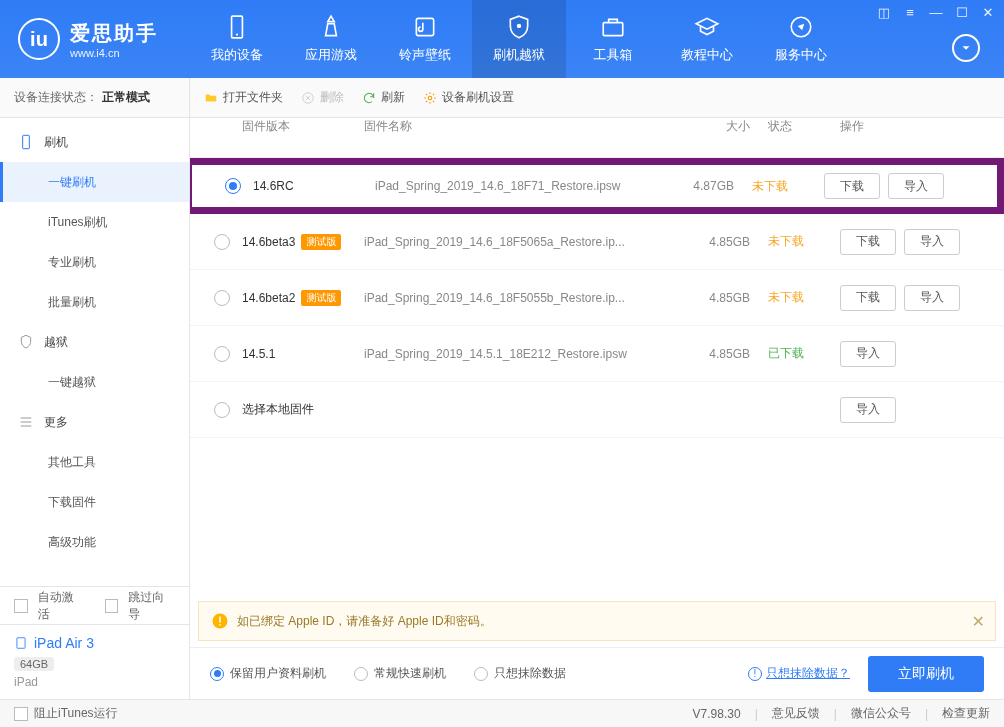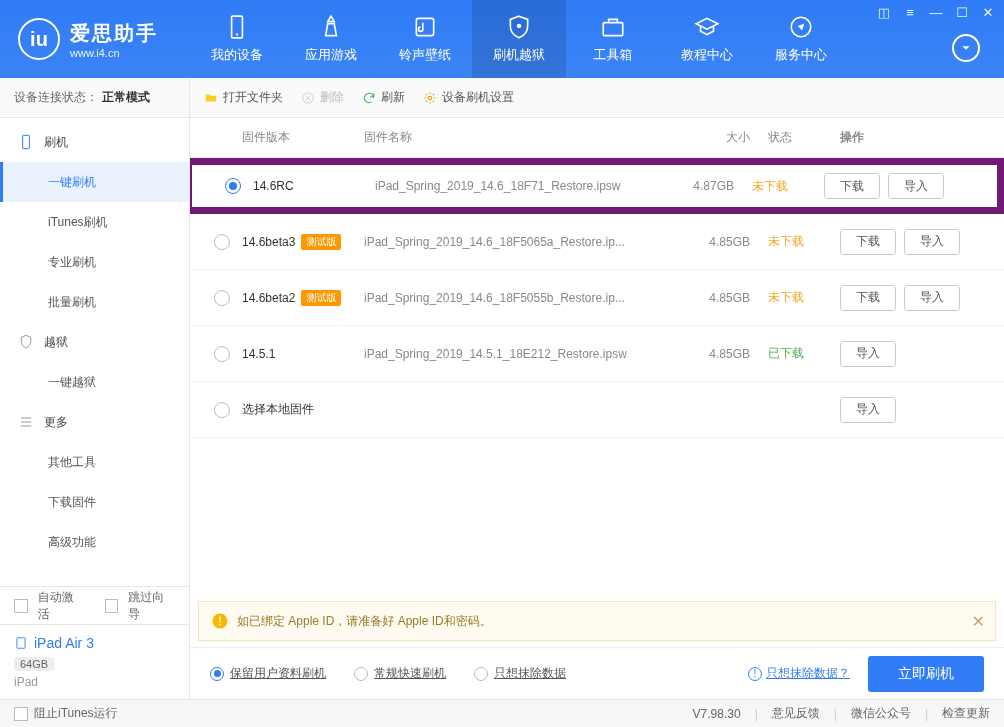--- a/index.html
+++ b/index.html
@@ -43,26 +43,26 @@
 .device-badge { display: inline-block; background: #eee; border-radius: 3px; padding: 1px 6px; font-size: 11px; color: #666; margin-top: 6px; }
 .device-type { color: #999; font-size: 12px; margin-top: 4px; }
 
 
 .main { flex: 1; display: flex; flex-direction: column; }
 .toolbar { height: 40px; border-bottom: 1px solid #e5e5e5; display: flex; align-items: center; padding: 16px 14px; gap: 18px; background: #fafafa; color: #555; }
 .toolbar-btn { display: flex; align-items: center; gap: 5px; cursor: pointer; }
 .toolbar-btn.disabled { color: #bbb; }
 .toolbar-btn svg { width: 14px; height: 14px; }
 
-.table-header { height: 40px; display: flex; align-items: center; padding: 0 24px; color: #888; border-bottom: 1px solid #eee; }
+.table-header { height: 40px; display: flex; padding: 0 24px; color: #888; border-bottom: 1px solid #eee; }
 .col-version { width: 150px; padding-left: 28px; }
 .col-name { flex: 1; }
 .col-size { width: 80px; text-align: right; }
 .col-status { width: 70px; padding-left: 18px; }
-.col-actions { width: 160px; padding-left: 20px; font-weight: bold; }
+.col-actions { width: 160px; padding-left: 20px; }
 
 .firmware-list { flex: 1; overflow: auto; }
 .fw-row { height: 56px; display: flex; align-items: center; padding: 0 24px; border-bottom: 1px solid #f3f3f3; }
 .fw-row.highlighted { border: 7px solid #701a75; border-left-width: 2px; padding: 0 33px; }
 .radio { width: 16px; height: 16px; border: 1.5px solid #bbb; border-radius: 50%; margin-right: 12px; display: flex; align-items: center; justify-content: center; }
 .radio.selected { border-color: #2f7cf6; }
 .radio.selected::after { content: ''; width: 8px; height: 8px; background: #2f7cf6; border-radius: 50%; }
 .fw-version { width: 122px; color: #333; display: flex; align-items: center; gap: 6px; }
 .fw-name { flex: 1; color: #888; overflow: hidden; text-overflow: ellipsis; white-space: nowrap; padding-right: 10px; }
 .fw-size { width: 80px; text-align: right; color: #888; }
@@ -74,21 +74,21 @@
 .btn.small { min-width: 56px; padding: 0 12px; }
 .beta-badge { background: #ff9800; color: #fff; font-size: 10px; padding: 1px 5px; border-radius: 2px; }
 
 
 .alert-bar { height: 40px; background: #fffbf0; border: 1px solid #f5e6bf; margin: 0 8px 6px 8px; display: flex; align-items: center; padding: 0 12px; color: #9a7a2a; position: relative; }
 .alert-bar svg { width: 18px; height: 18px; margin-right: 8px; }
 .alert-close { position: absolute; right: 10px; color: #c0a96a; cursor: pointer; font-size: 16px; }
 
 
 .option-bar { height: 52px; border-top: 1px solid #eee; display: flex; align-items: center; padding: 0 20px; gap: 28px; }
-.radio-opt { display: flex; align-items: center; gap: 6px; cursor: pointer; color: #555; text-decoration: underline; }
+.radio-opt { display: flex; align-items: center; gap: 6px; cursor: pointer; color: #555; }
 .radio-sm { width: 14px; height: 14px; border: 1.5px solid #bbb; border-radius: 50%; display: flex; align-items: center; justify-content: center; }
 .radio-sm.selected { border-color: #2f7cf6; }
 .radio-sm.selected::after { content: ''; width: 7px; height: 7px; background: #2f7cf6; border-radius: 50%; }
 .link-blue { color: #2f7cf6; cursor: pointer; text-decoration: underline; }
 .info-icon { width: 14px; height: 14px; border: 1.5px solid #2f7cf6; border-radius: 50%; color: #2f7cf6; display: inline-flex; align-items: center; justify-content: center; font-size: 10px; margin-right: 4px; }
 .btn-primary { background: #2f7cf6; color: #fff; border: none; height: 36px; padding: 0 30px; border-radius: 3px; cursor: pointer; font-size: 14px; margin-left: auto; }
 
 
 .footer { height: 28px; background: #f7f7f7; border-top: 1px solid #e5e5e5; display: flex; align-items: center; padding: 0 14px; font-size: 12px; color: #666; }
 .footer-left { display: flex; align-items: center; gap: 6px; }

